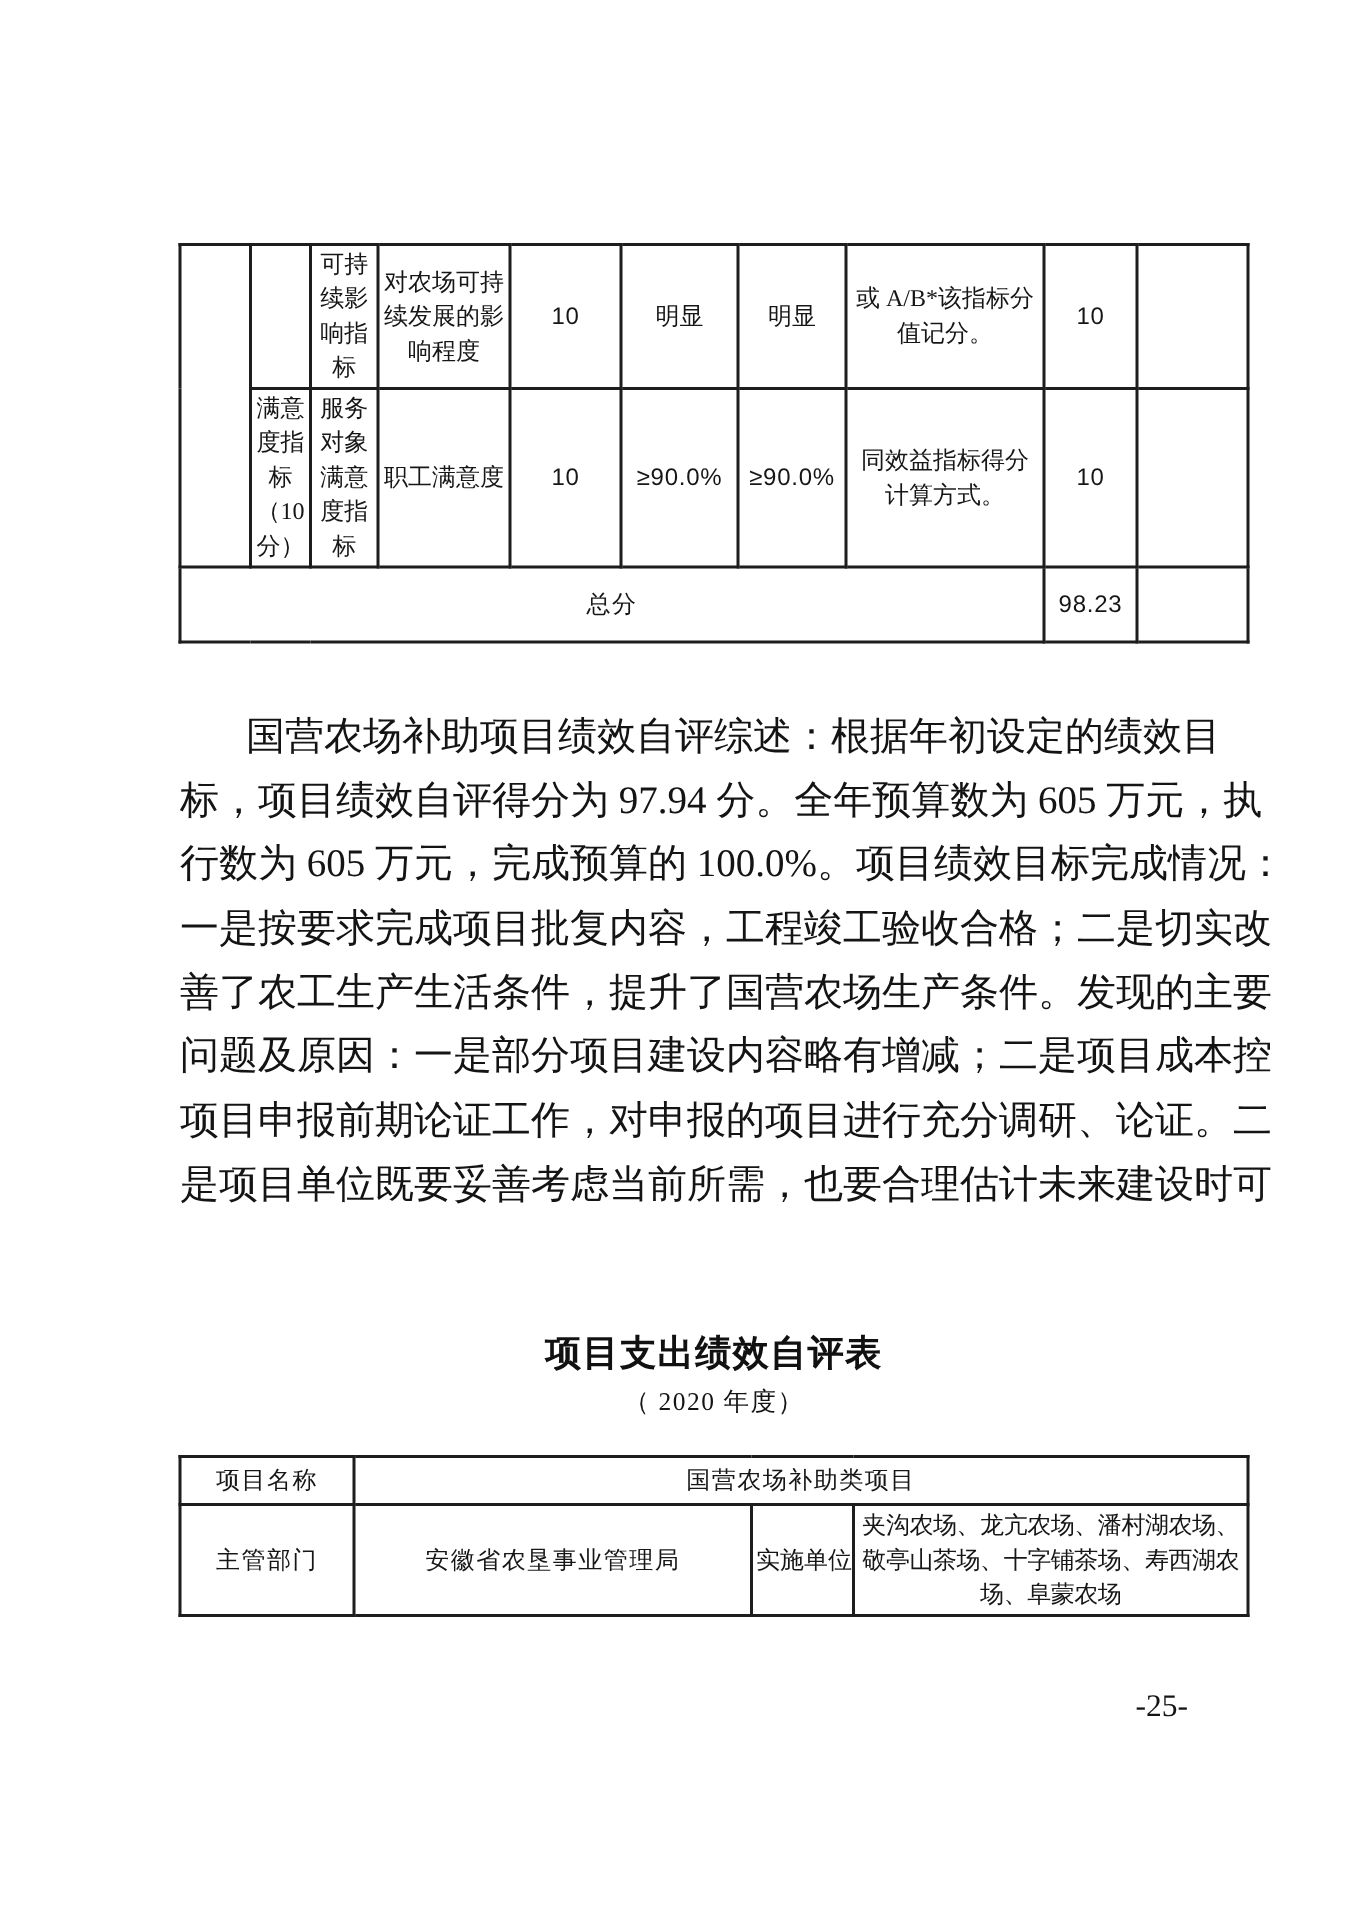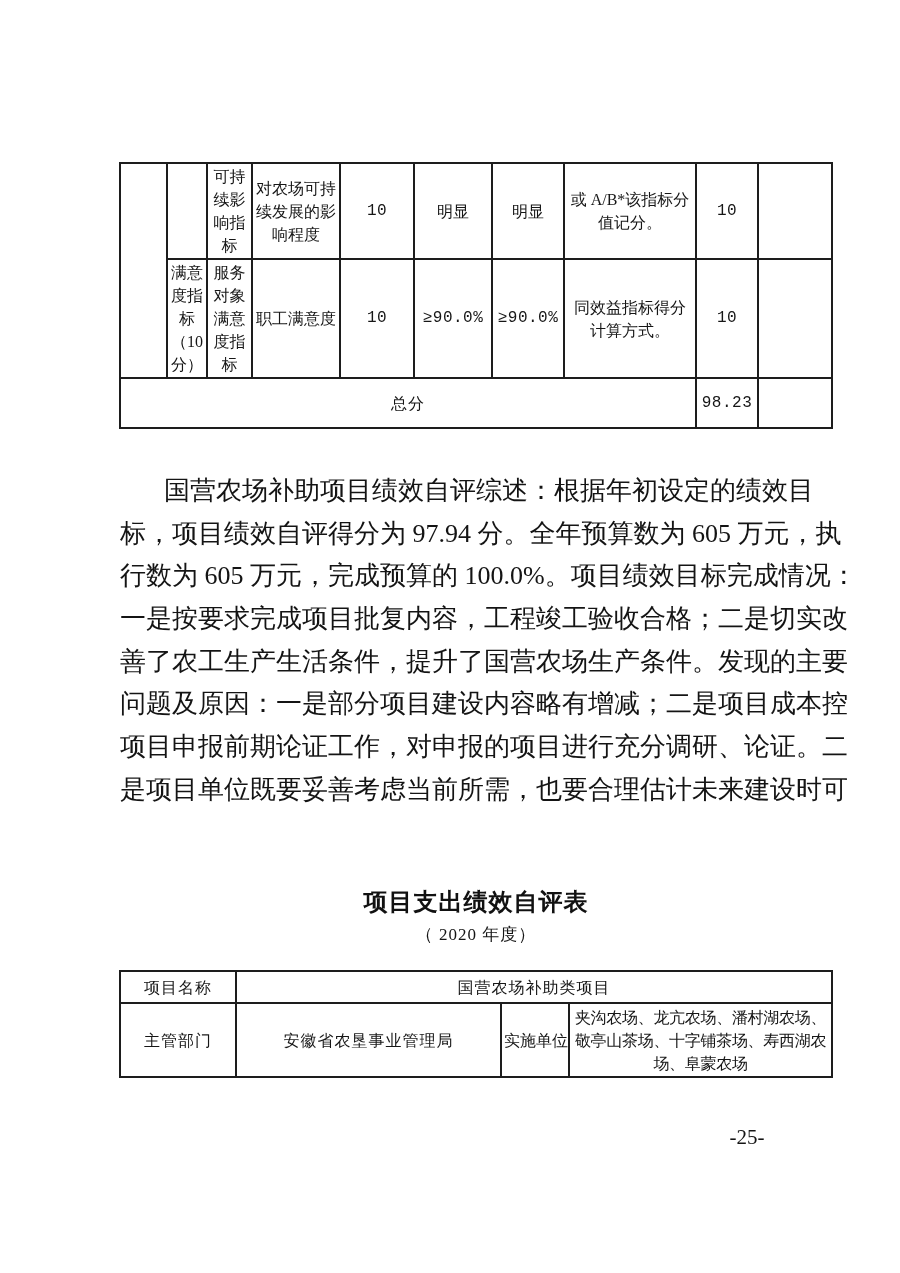--- a/index.html
+++ b/index.html
@@ -22,21 +22,21 @@
     text-align:center;
     vertical-align:middle;
     font-size:16px;
     line-height:23px;
     padding:1px 2px;
     overflow:hidden;
     word-break:break-all;
   }
   table.top-table{left:119px;top:162px;width:712px;}
   table.bot-table{left:119px;top:970px;width:712px;}
-  td.num{font-size:19px;font-family:Liberation Mono, monospace;letter-spacing:0.5px;}
+  td.num{font-size:19px;font-family:Liberation Sans, sans-serif;letter-spacing:0.5px;}
   td.crit-tl{
     text-align:left;
     vertical-align:top;
     padding:3px 6px;
     line-height:26px;
     font-size:16.5px;
   }
   td.crit-c{line-height:26px;font-size:16.5px;}
   td.nw{padding:1px 1px;line-height:25px;font-size:16.5px;}
   td.ind{padding:2px 2px;line-height:26px;font-size:16.5px;text-align:left;}
@@ -81,21 +81,21 @@
     left:119px;top:923px;width:714px;
     text-align:center;
     font-size:17px;
     letter-spacing:1px;
     color:#141414;
   }
   
   .page-number{
     position:absolute;
     left:702px;top:1125px;width:90px;
-    text-align:center;
+    text-align:right;
     font-size:21px;
     color:#141414;
   }
 </style>
 </head>
 <body>
 
 <div class="page">
 
   <table class="tbl top-table">

